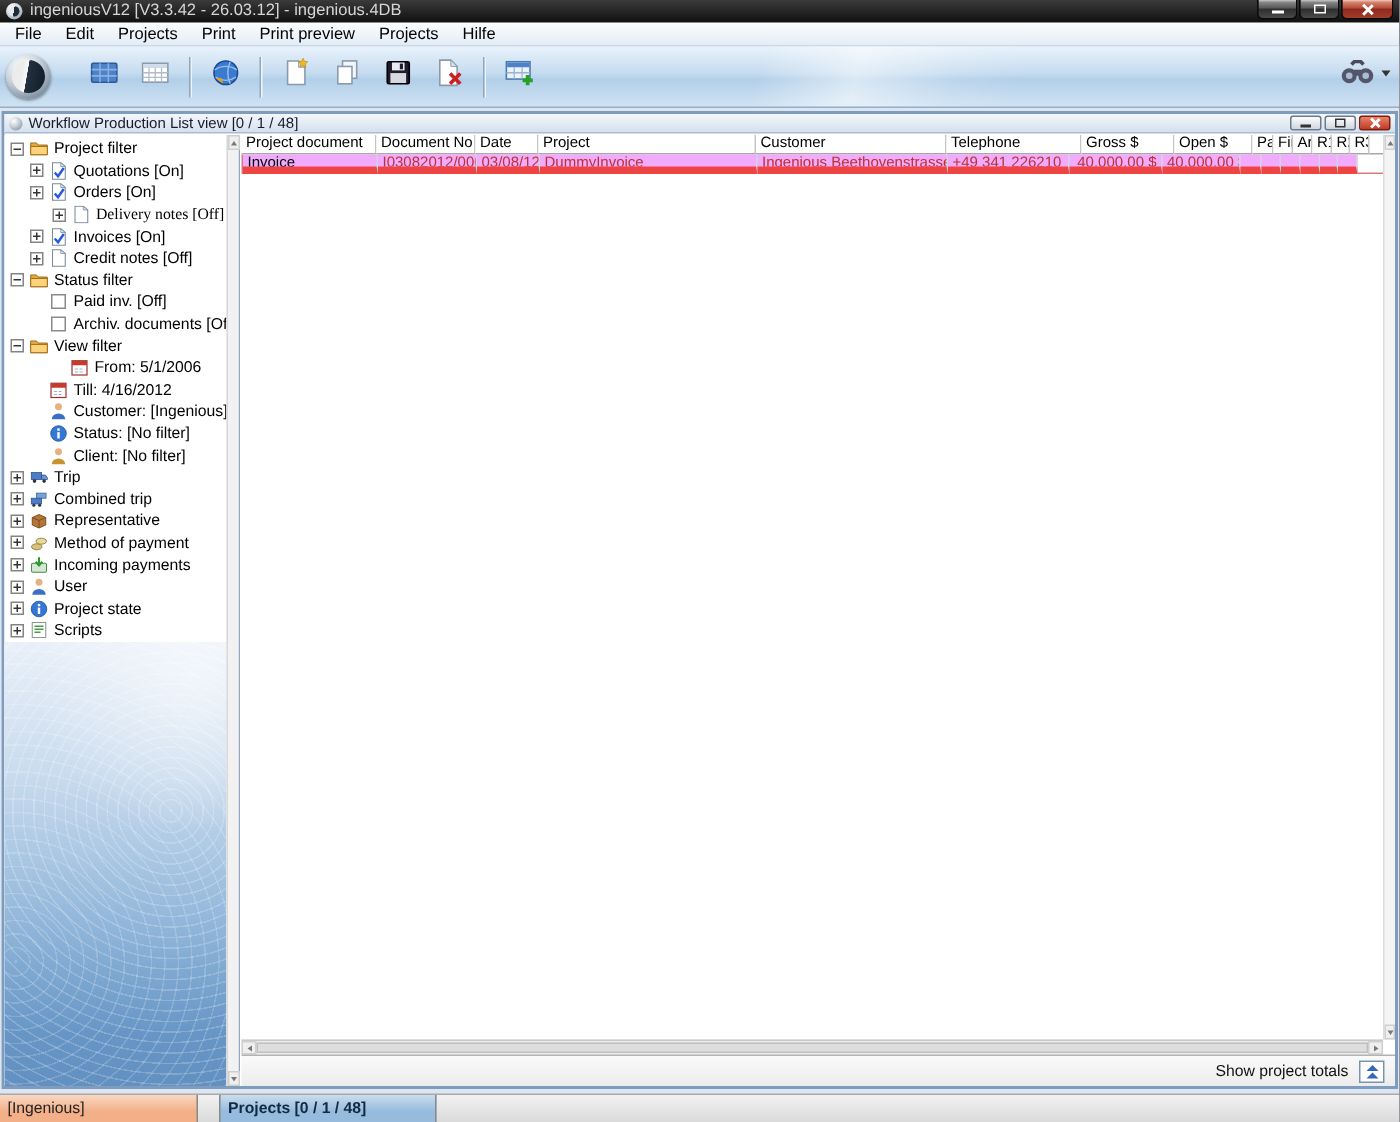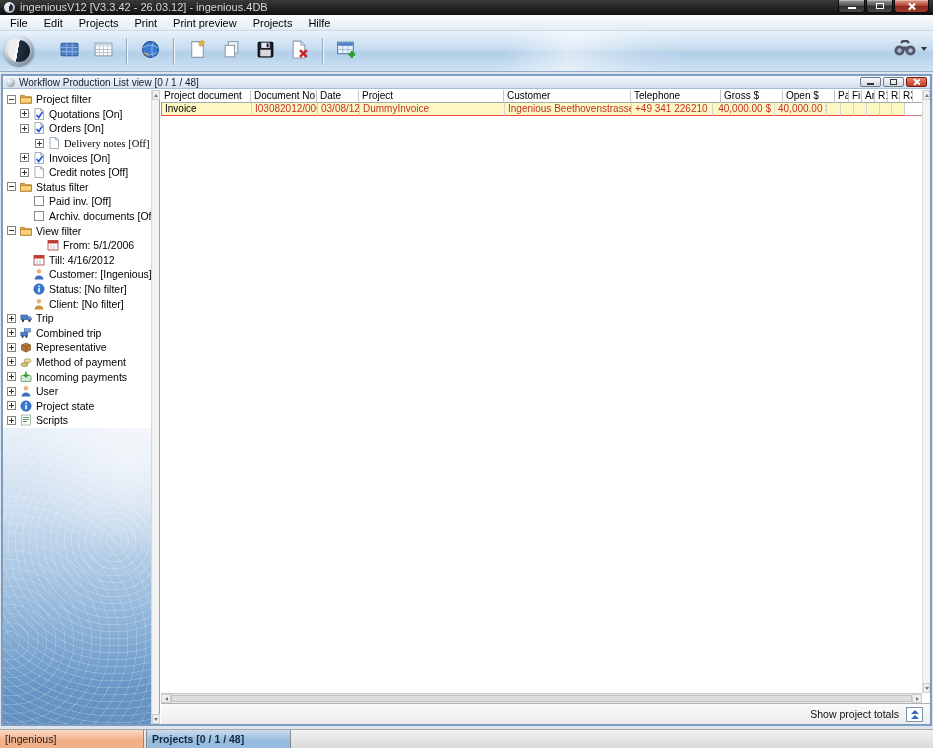--- a/index.html
+++ b/index.html
@@ -104,22 +104,22 @@
   .arr-left { width:0;height:0;border-top:2.5px solid transparent;border-bottom:2.5px solid transparent;border-right:3.5px solid #787878; }
   .arr-right { width:0;height:0;border-top:2.5px solid transparent;border-bottom:2.5px solid transparent;border-left:3.5px solid #787878; }
 
   
   .table-area { position:absolute; left:158px; right:0; top:0; bottom:0; background:#fff; }
   .grid-header { display:flex; height:13px; }
   .gh-cell { flex:none; font-size:10px; color:#000; padding:0 3px; border-right:1px solid #c6c6c6;
     border-bottom:1px solid #a8a8a8; overflow:hidden; white-space:nowrap; line-height:12px; background:#fff; }
   .gh-fill { flex:1; border-bottom:1px solid #a8a8a8; }
   .grid-row { display:flex; height:13px; border-left:1px solid #d87a7a; }
-  .gr-cell { flex:none; font-size:10px; padding:0 3px; border-right:1px solid #d4d4d4; border-bottom:1px solid #ef4444;
-    overflow:hidden; white-space:nowrap; line-height:12px; background:#fef9c3; }
+  .gr-cell { flex:none; font-size:10px; padding:0 3px; border-right:1px solid #d4d4d4; border-bottom:5px solid #ef4444;
+    overflow:hidden; white-space:nowrap; line-height:12px; background:#f0abfc; }
   .gr-fill { flex:1; border-bottom:1px solid #d87a7a; }
 
   .v-scroll { position:absolute; right:0; top:0; bottom:31px; width:8px; background:#f4f4f4; border-left:1px solid #dcdcdc; }
   .h-scroll { position:absolute; left:0; right:8px; bottom:21px; height:10px; background:#ececec; border-top:1px solid #c8c8c8; }
   .h-thumb { position:absolute; left:10px; right:10px; top:1px; bottom:1px; background:#dedede; border:1px solid #c0c0c0; }
   .hs-btn { position:absolute; top:0; width:10px; height:9px; background:#efefef; border:1px solid #cfcfcf;
     display:flex; align-items:center; justify-content:center; }
 
   .totals-row { position:absolute; left:0; right:0; bottom:0; height:21px;
     background:linear-gradient(180deg,#fafafa,#ececec); border-top:1px solid #b2b2b2;
@@ -130,21 +130,21 @@
   .tri-up { width:0; height:0; border-left:4px solid transparent; border-right:4px solid transparent;
     border-bottom:4px solid #3468b8; }
   .tri-up + .tri-up { margin-top:1px; }
 
   
   .statusbar { position:absolute; left:0; right:0; bottom:0; height:19px;
     background:linear-gradient(180deg,#f2f2f2,#dadada); border-top:1px solid #a8a8a8; }
   .seg { position:absolute; top:0; bottom:0; font-size:10.5px; line-height:18px; padding-left:5px;
     border-right:1px solid #8a8a8a; overflow:hidden; white-space:nowrap;
     background-image:linear-gradient(rgba(255,255,255,.5),rgba(255,255,255,0) 60%); }
-  .seg-client { left:0; width:144px; color:#222; }
+  .seg-client { left:0; width:132px; color:#222; }
   .seg-projects { left:146px; width:145px; font-weight:bold; color:#102a44; border-left:1px solid #8a8a8a; }
 </style>
 </head>
 <body>
 
 <div class="window">
 
   <div class="titlebar">
     <div class="app-icon"></div>
     <span class="titlebar-text">ingeniousV12 [V3.3.42 - 26.03.12] - ingenious.4DB</span>

